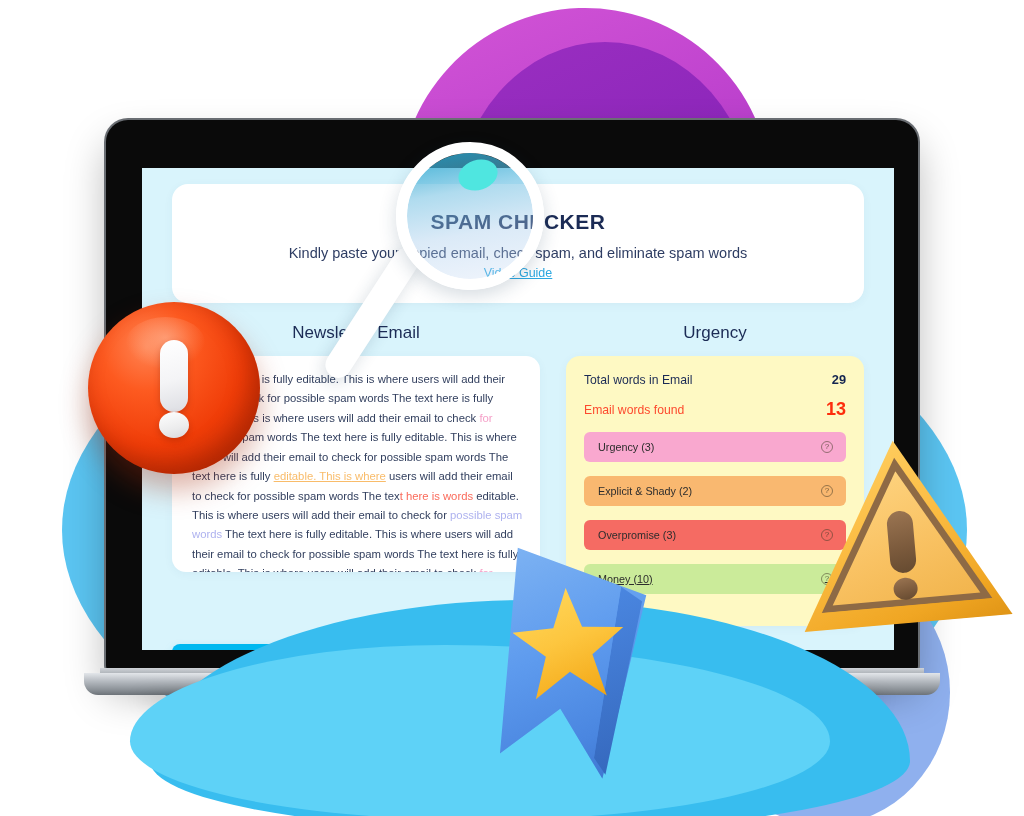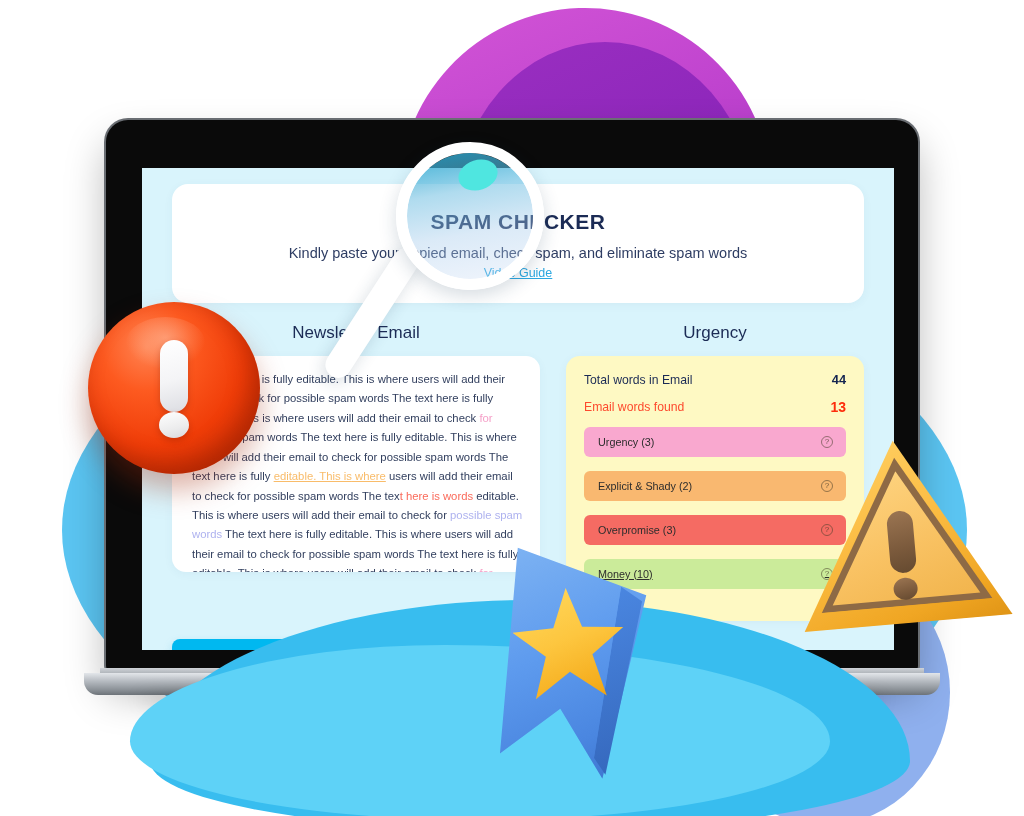--- a/index.html
+++ b/index.html
@@ -160,21 +160,21 @@
     min-height: 216px;
     box-shadow: 0 2px 10px rgba(60,80,110,0.05);
   }
   .stat-row {
     display: flex; justify-content: space-between; align-items: center;
     font-size: 12.2px; margin-bottom: 12px;
   }
   .stat-label-total { color: #1b2b55; }
   .stat-val-total { color: #142550; font-weight: bold; font-size: 12.8px; }
   .stat-label-spam { color: #fd4a2e; }
-  .stat-val-spam { color: #fd2d0c; font-weight: bold; font-size: 14px; }
+  .stat-val-spam { color: #fd2d0c; font-weight: bold; font-size: 18px; }
 
   .cat-list { margin-top: 6px; }
   .cat-row {
     display: flex; align-items: center; justify-content: space-between;
     height: 30px; border-radius: 6px; padding: 0 13px 0 14px;
     margin-bottom: 14px;
     font-size: 10.8px; color: #2d2d2d;
   }
   .q-icon {
     width: 12px; height: 12px; border-radius: 50%;
@@ -353,21 +353,21 @@
                 </div>
               </div>
             </div>
 
             <div class="col-right">
               <div class="col-heading">Urgency</div>
               <div class="results-card">
 
                 <div class="stat-row">
                   <span class="stat-label-total">Total words in Email</span>
-                  <span class="stat-val-total">44</span>
+                  <span class="stat-val-total">29</span>
                 </div>
 
                 <div class="stat-row">
                   <span class="stat-label-spam">Email words found</span>
                   <span class="stat-val-spam">13</span>
                 </div>
 
                 <div class="cat-list" id="cat-list">
                     <div class="cat-row" style="background: rgb(249, 168, 207);">
                       <span>Urgency (3)</span>

